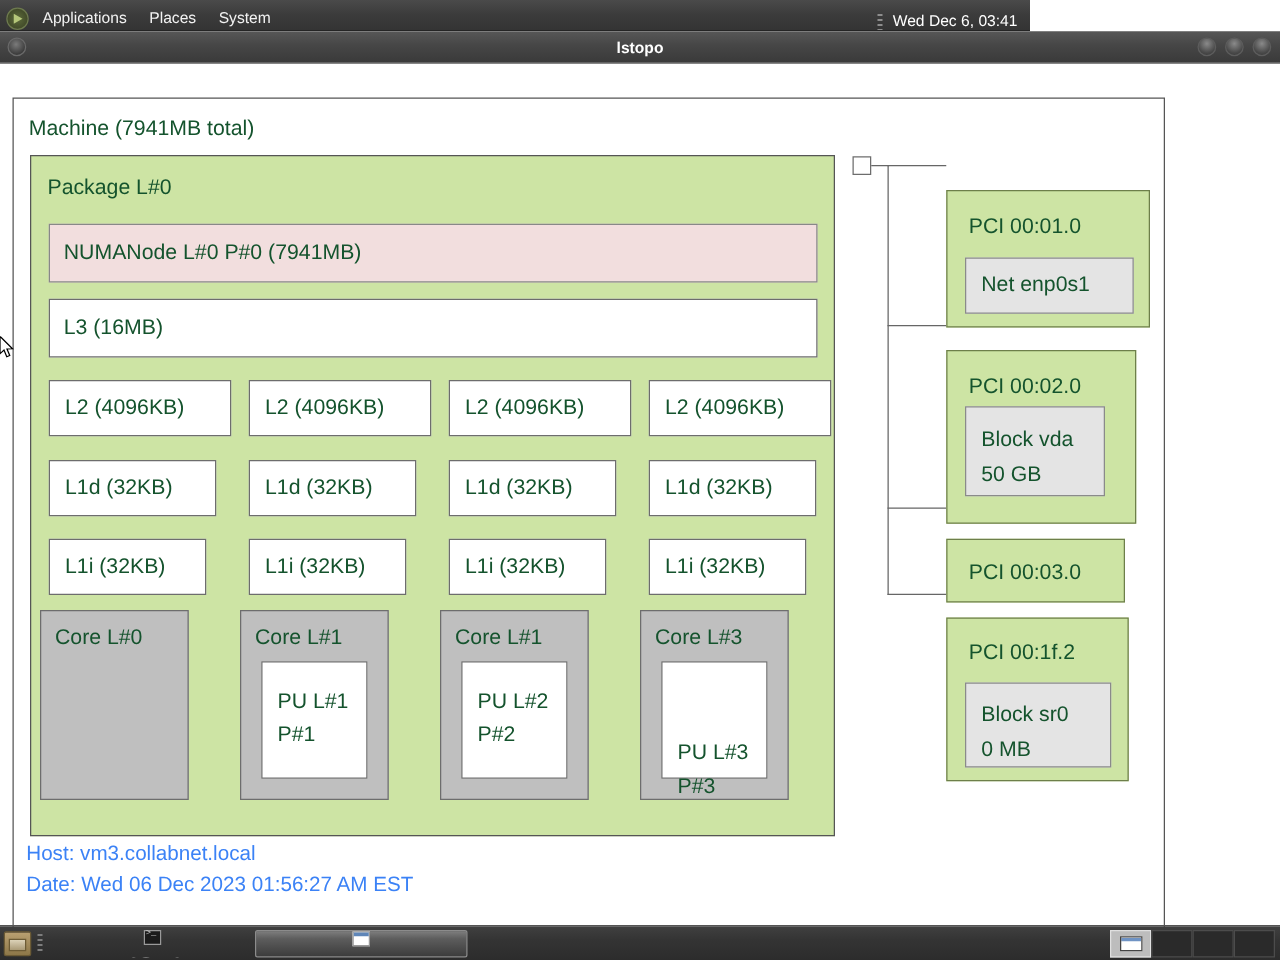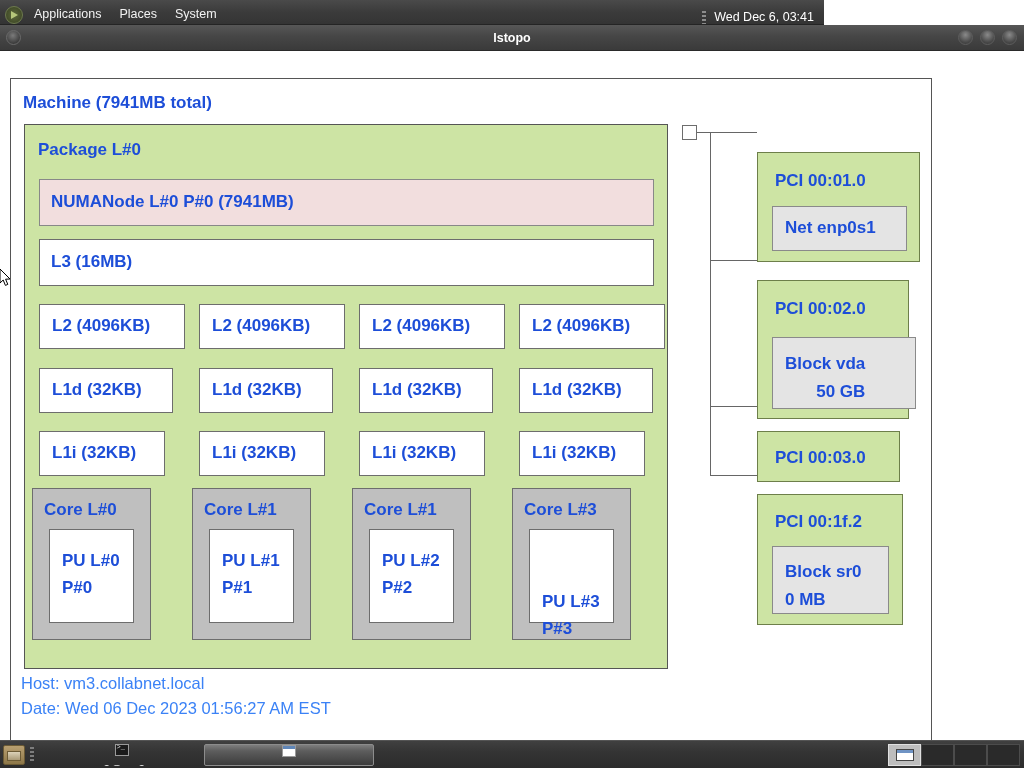--- a/index.html
+++ b/index.html
@@ -125,22 +125,21 @@
   }
 
   .box {
     position: absolute;
     box-sizing: border-box;
     border: 1px solid #555555;
   }
   .box > .label {
     position: absolute;
     white-space: pre;
-    color: #1d4ed8;
-    font-weight: bold;
+    color: #14532d;
   }
 
   .machine  { background:#ffffff; }
   .package  { background:#cde4a4;text-align:center; }
   .numa     { background:#f2dede; border-color:#888888; }
   .cache    { background:#ffffff; border-color:#6d6d6d; }
   .core     { background:#bfbfbf; border-color:#6d6d6d; }
   .pu       { background:#ffffff; border-color:#6d6d6d; }
   .pci      { background:#cde4a4; border-color:#6d7f4a; }
   .osdev    { background:#e4e4e4; border-color:#8a8a8a; }
@@ -356,24 +355,20 @@
       <div class="box cache" style="left:359px; top:380px; width:126px; height:45px;">
         <div class="label label-l" style="left:12px; top:11px;">L1i (32KB)</div>
       </div>
       <div class="box cache" style="left:519px; top:380px; width:126px; height:45px;">
         <div class="label label-l" style="left:12px; top:11px;">L1i (32KB)</div>
       </div>
 
       <div class="box core" style="left:32px; top:437px; width:119px; height:152px;">
         <div class="label label-l" style="left:11px; top:11px;">Core L#0</div>
       </div>
-      <div class="box pu" style="left:49px; top:478px; width:85px; height:94px;">
-        <div class="label label-l" style="left:12px; top:17px; line-height:27px;">PU L#0
-P#0</div>
-      </div>
 
       <div class="box core" style="left:192px; top:437px; width:119px; height:152px;">
         <div class="label label-l" style="left:11px; top:11px;">Core L#1</div>
       </div>
       <div class="box pu" style="left:209px; top:478px; width:85px; height:94px;">
         <div class="label label-l" style="left:12px; top:17px; line-height:27px;">PU L#1
 P#1</div>
       </div>
 
       <div class="box core" style="left:352px; top:437px; width:119px; height:152px;">
@@ -409,21 +404,21 @@
       <div class="box pci" style="left:757px; top:101px; width:163px; height:110px;">
         <div class="label label-l" style="left:17px; top:18px;">PCI 00:01.0</div>
       </div>
       <div class="box osdev" style="left:772px; top:155px; width:135px; height:45px;">
         <div class="label label-l" style="left:12px; top:11px;">Net enp0s1</div>
       </div>
 
       <div class="box pci" style="left:757px; top:229px; width:152px; height:139px;">
         <div class="label label-l" style="left:17px; top:18px;">PCI 00:02.0</div>
       </div>
-      <div class="box osdev" style="left:772px; top:286px; width:144px; height:72px;text-align:right;">
+      <div class="box osdev" style="left:772px; top:274px; width:112px; height:72px;">
         <div class="label label-l" style="left:12px; top:12px; line-height:28px;">Block vda
 50 GB</div>
       </div>
 
       <div class="box pci" style="left:757px; top:380px; width:143px; height:51px;">
         <div class="label label-l" style="left:17px; top:16px;">PCI 00:03.0</div>
       </div>
 
       <div class="box pci" style="left:757px; top:443px; width:146px; height:131px;">
         <div class="label label-l" style="left:17px; top:17px;">PCI 00:1f.2</div>

